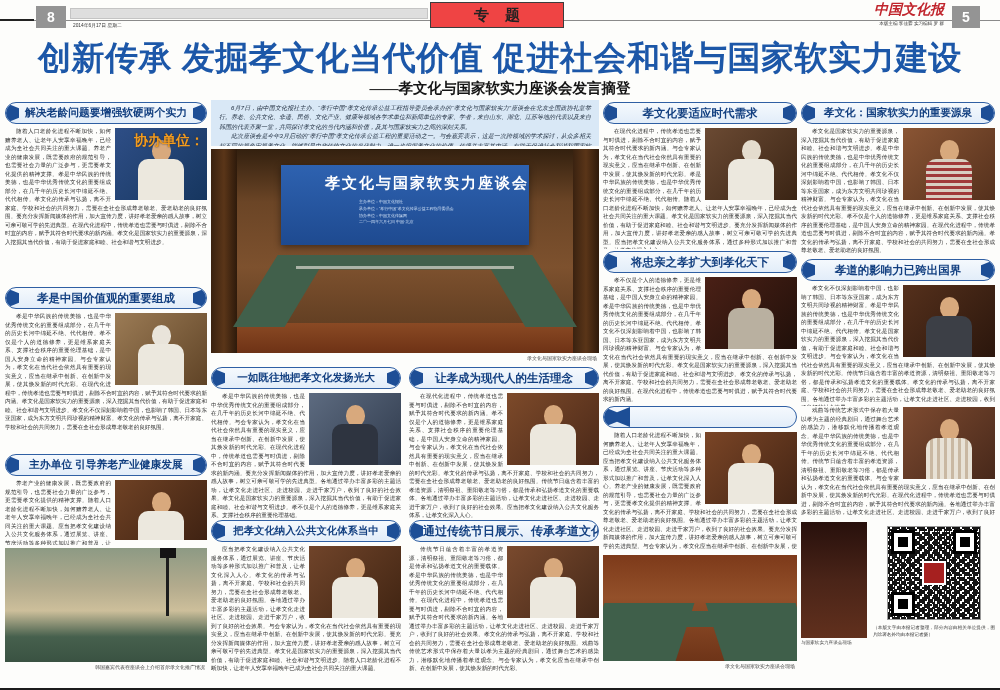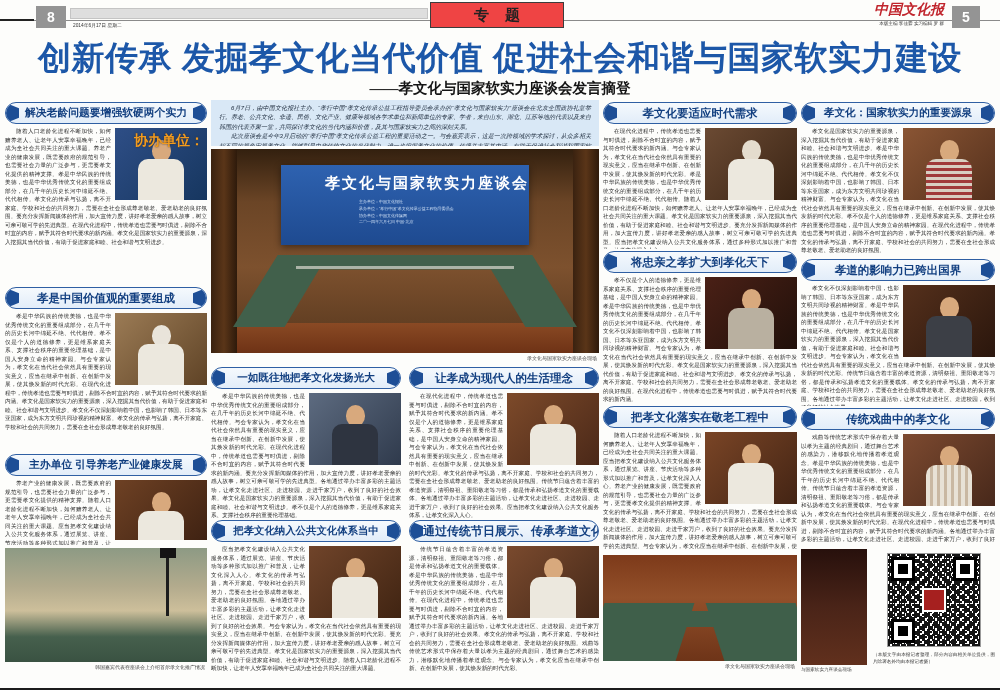--- a/index.html
+++ b/index.html
@@ -318,21 +318,20 @@
           <span class="portrait" style="--bgA:#4a2016;--bgB:#20100a">
             <span class="head"></span>
             <span class="torso" style="background:#b9b0a0"></span>
           </span>
           <p>孝不仅是个人的道德修养，更是维系家庭关系、支撑社会秩序的重要伦理基础，是中国人安身立命的精神家园。孝是中华民族的传统美德，也是中华优秀传统文化的重要组成部分，在几千年的历史长河中绵延不绝、代代相传。孝文化不仅深刻影响着中国，也影响了韩国、日本等东亚国家，成为东方文明共同珍视的精神财富。与会专家认为，孝文化在当代社会依然具有重要的现实意义，应当在继承中创新、在创新中发展，使其焕发新的时代光彩。孝文化是国家软实力的重要源泉，深入挖掘其当代价值，有助于促进家庭和睦、社会和谐与文明进步。孝文化的传承与弘扬，离不开家庭、学校和社会的共同努力，需要在全社会形成尊老敬老、爱老助老的良好氛围。在现代化进程中，传统孝道也需要与时俱进，赋予其符合时代要求的新内涵。</p>
         </div>
       </div>
       <div>
         <div class="art-head">
           <span class="ribbon l"></span>
-          <span class="art-title">把孝文化落实在敬老工程中</span>
           <span class="ribbon r"></span>
         </div>
         <div class="art-body" style="height:120px">
           <span class="portrait" style="--bgA:#7a4526;--bgB:#432414">
             <span class="head"></span>
             <span class="torso"></span>
           </span>
           <p>随着人口老龄化进程不断加快，如何赡养老人、让老年人安享幸福晚年，已经成为全社会共同关注的重大课题。应当把孝文化建设纳入公共文化服务体系，通过展览、讲座、节庆活动等多种形式加以推广和普及，让孝文化深入人心。养老产业的健康发展，既需要政府的规范引导，也需要社会力量的广泛参与，更需要孝文化提供的精神支撑。孝文化的传承与弘扬，离不开家庭、学校和社会的共同努力，需要在全社会形成尊老敬老、爱老助老的良好氛围。各地通过举办丰富多彩的主题活动，让孝文化走进社区、走进校园、走进千家万户，收到了良好的社会效果。要充分发挥新闻媒体的作用，加大宣传力度，讲好孝老爱亲的感人故事，树立可亲可敬可学的先进典型。与会专家认为，孝文化应当在继承中创新、在创新中发展，使其焕发新的时代光彩。</p>
         </div>
       </div>
@@ -372,25 +371,20 @@
         </div>
         <div class="art-body" style="height:122px">
           <span class="portrait" style="--bgA:#55301c;--bgB:#2a160c">
             <span class="head"></span>
             <span class="torso" style="background:#3c3f46"></span>
           </span>
           <p>孝文化不仅深刻影响着中国，也影响了韩国、日本等东亚国家，成为东方文明共同珍视的精神财富。孝是中华民族的传统美德，也是中华优秀传统文化的重要组成部分，在几千年的历史长河中绵延不绝、代代相传。孝文化是国家软实力的重要源泉，深入挖掘其当代价值，有助于促进家庭和睦、社会和谐与文明进步。与会专家认为，孝文化在当代社会依然具有重要的现实意义，应当在继承中创新、在创新中发展，使其焕发新的时代光彩。传统节日蕴含着丰富的孝道资源，清明祭祖、重阳敬老等习俗，都是传承和弘扬孝道文化的重要载体。孝文化的传承与弘扬，离不开家庭、学校和社会的共同努力，需要在全社会形成尊老敬老、爱老助老的良好氛围。各地通过举办丰富多彩的主题活动，让孝文化走进社区、走进校园，收到了良好的社会效果。</p>
         </div>
       </div>
       <div>
-        <div class="art-head">
-          <span class="ribbon l"></span>
-          <span class="art-title">传统戏曲中的孝文化</span>
-          <span class="ribbon r"></span>
-        </div>
         <div class="art-body" style="height:112px">
           <span class="portrait" style="--bgA:#7d4a30;--bgB:#47281a">
             <span class="head"></span>
             <span class="torso" style="background:repeating-linear-gradient(90deg,#e8e2d6 0 4px,#c9b8a2 4px 7px)"></span>
           </span>
           <p>戏曲等传统艺术形式中保存着大量以孝为主题的经典剧目，通过舞台艺术的感染力，潜移默化地传播着孝道观念。孝是中华民族的传统美德，也是中华优秀传统文化的重要组成部分，在几千年的历史长河中绵延不绝、代代相传。传统节日蕴含着丰富的孝道资源，清明祭祖、重阳敬老等习俗，都是传承和弘扬孝道文化的重要载体。与会专家认为，孝文化在当代社会依然具有重要的现实意义，应当在继承中创新、在创新中发展，使其焕发新的时代光彩。在现代化进程中，传统孝道也需要与时俱进，剔除不合时宜的内容，赋予其符合时代要求的新内涵。各地通过举办丰富多彩的主题活动，让孝文化走进社区、走进校园、走进千家万户，收到了良好的社会效果。孝文化是国家软实力的重要源泉，有助于促进社会和谐与文明进步。</p>
         </div>
       </div>
       <div class="qr-row">
         <div class="strip-photo">

